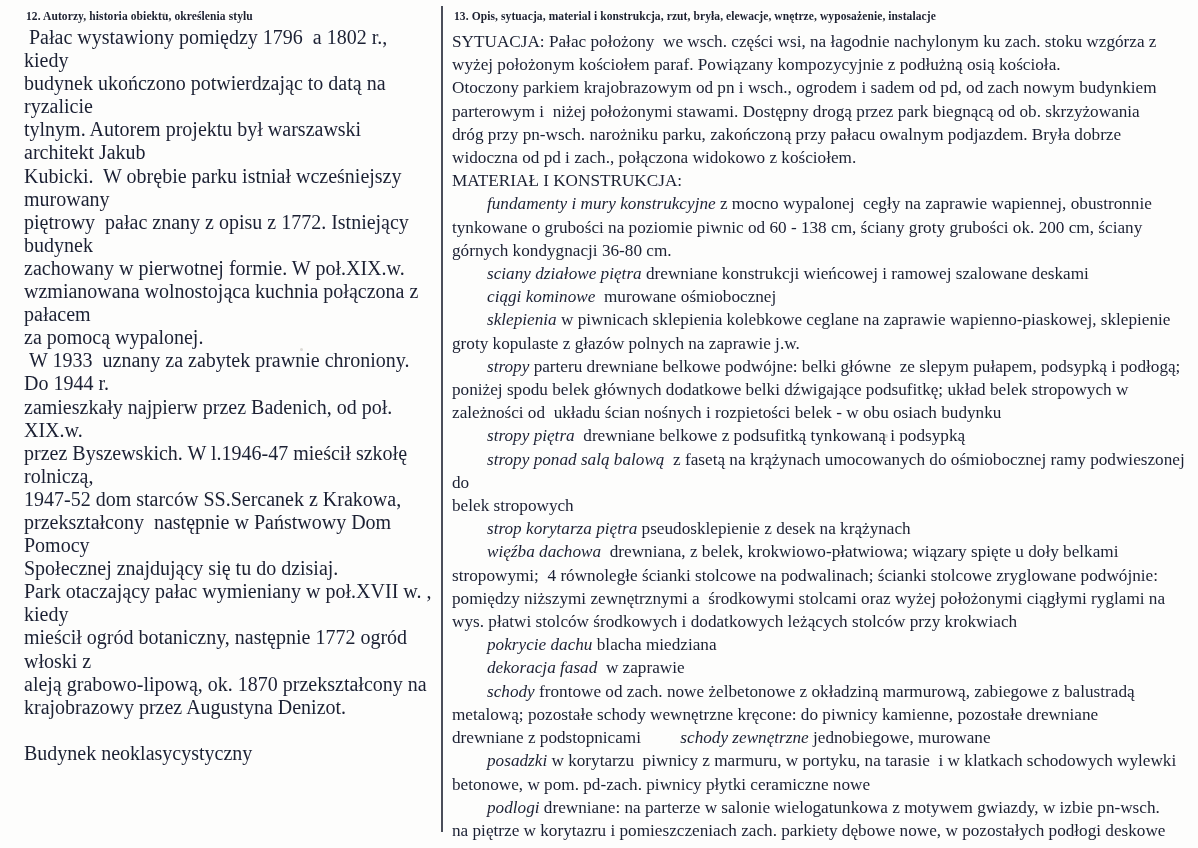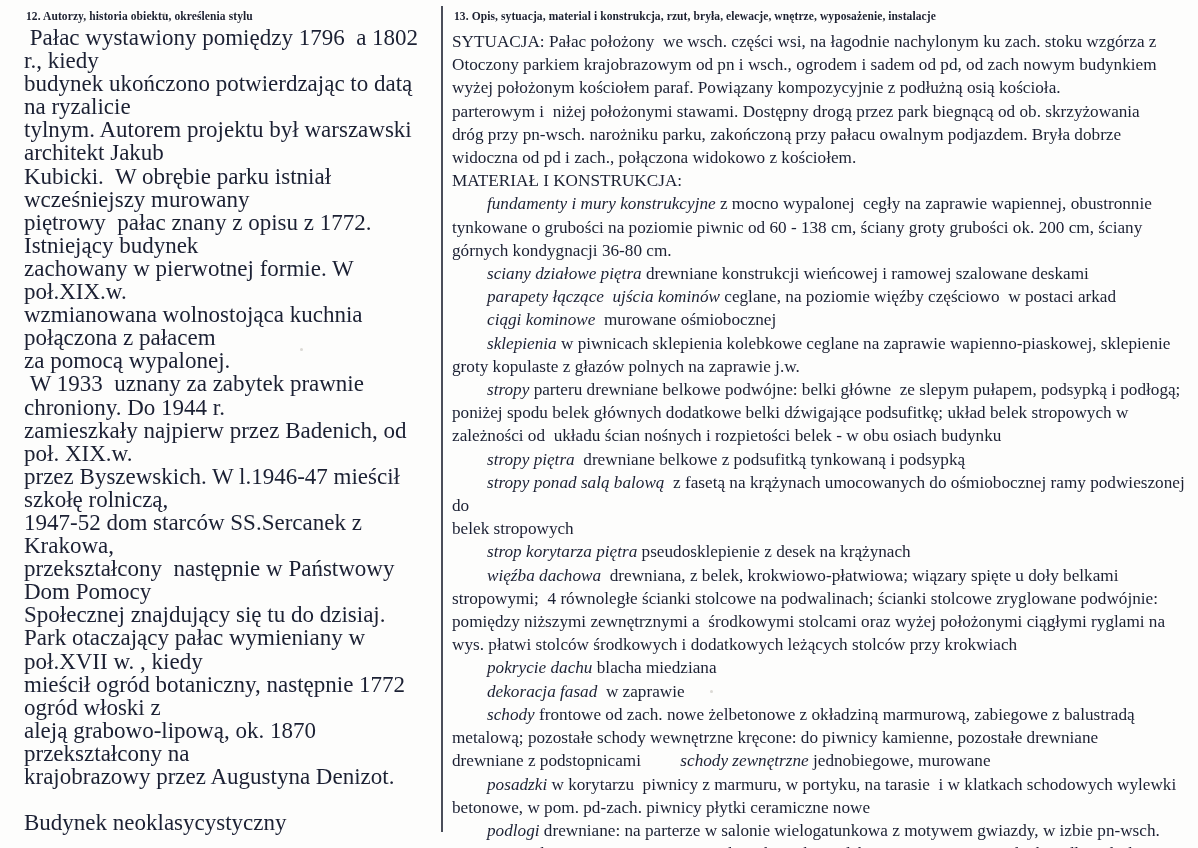--- a/index.html
+++ b/index.html
@@ -46,21 +46,21 @@
     color: #1c2030;
   }
   .head-left  { position: absolute; left: 26px; top: 10px; }
   .head-right { position: absolute; left: 12px; top: 10px; white-space: nowrap; }
 
   .body-left {
     position: absolute;
     left: 24px;
     top: 26px;
     width: 410px;
-    font-size: 23px;
+    font-size: 20px;
     line-height: 23.1px;
     color: #1b2033;
   }
   .body-right {
     position: absolute;
     left: 10px;
     top: 30px;
     width: 742px;
     font-size: 17.2px;
     line-height: 23.2px;
@@ -108,31 +108,30 @@
         <div class="ln">krajobrazowy przez Augustyna Denizot.</div>
         <div class="ln gap"></div>
         <div class="ln">Budynek neoklasycystyczny</div>
       </div>
   </div>
 
   <div class="col col-right">
     <div class="sec-head head-right">13. Opis, sytuacja, material i konstrukcja, rzut, bryła, elewacje, wnętrze, wyposażenie,  instalacje</div>
     <div class="body-right">
         <div class="ln"><span>SYTUACJA: Pałac położony  we wsch. części wsi, na łagodnie nachylonym ku zach. stoku wzgórza z</span></div>
+        <div class="ln"><span>wyżej położonym kościołem paraf. Powiązany kompozycyjnie z podłużną osią kościoła.</span></div>
         <div class="ln"><span>Otoczony parkiem krajobrazowym od pn i wsch., ogrodem i sadem od pd, od zach nowym budynkiem</span></div>
-        <div class="ln"><span>wyżej położonym kościołem paraf. Powiązany kompozycyjnie z podłużną osią kościoła.</span></div>
         <div class="ln"><span>parterowym i  niżej położonymi stawami. Dostępny drogą przez park biegnącą od ob. skrzyżowania</span></div>
         <div class="ln"><span>dróg przy pn-wsch. narożniku parku, zakończoną przy pałacu owalnym podjazdem. Bryła dobrze</span></div>
         <div class="ln"><span>widoczna od pd i zach., połączona widokowo z kościołem.</span></div>
         <div class="ln"><span>MATERIAŁ I KONSTRUKCJA:</span></div>
         <div class="ln"><span class="it">fundamenty i mury konstrukcyjne</span><span> z mocno wypalonej  cegły na zaprawie wapiennej, obustronnie</span></div>
         <div class="ln"><span>tynkowane o grubości na poziomie piwnic od 60 - 138 cm, ściany groty grubości ok. 200 cm, ściany</span></div>
         <div class="ln"><span>górnych kondygnacji 36-80 cm.</span></div>
         <div class="ln"><span class="it">sciany działowe piętra</span><span> drewniane konstrukcji wieńcowej i ramowej szalowane deskami</span></div>
-        <div class="ln"><span class="it">parapety łączące  ujścia kominów</span><span> ceglane, na poziomie więźby częściowo  w postaci arkad</span></div>
         <div class="ln"><span class="it">ciągi kominowe</span><span>  murowane ośmiobocznej</span></div>
         <div class="ln"><span class="it">sklepienia</span><span> w piwnicach sklepienia kolebkowe ceglane na zaprawie wapienno-piaskowej, sklepienie</span></div>
         <div class="ln"><span>groty kopulaste z głazów polnych na zaprawie j.w.</span></div>
         <div class="ln"><span class="it">stropy</span><span> parteru drewniane belkowe podwójne: belki główne  ze slepym pułapem, podsypką i podłogą;</span></div>
         <div class="ln"><span>poniżej spodu belek głównych dodatkowe belki dźwigające podsufitkę; układ belek stropowych w</span></div>
         <div class="ln"><span>zależności od  układu ścian nośnych i rozpietości belek - w obu osiach budynku</span></div>
         <div class="ln"><span class="it">stropy piętra</span><span>  drewniane belkowe z podsufitką tynkowaną i podsypką</span></div>
         <div class="ln"><span class="it">stropy ponad salą balową</span><span>  z fasetą na krążynach umocowanych do ośmiobocznej ramy podwieszonej do</span></div>
         <div class="ln"><span>belek stropowych</span></div>
         <div class="ln"><span class="it">strop korytarza piętra</span><span> pseudosklepienie z desek na krążynach</span></div>

